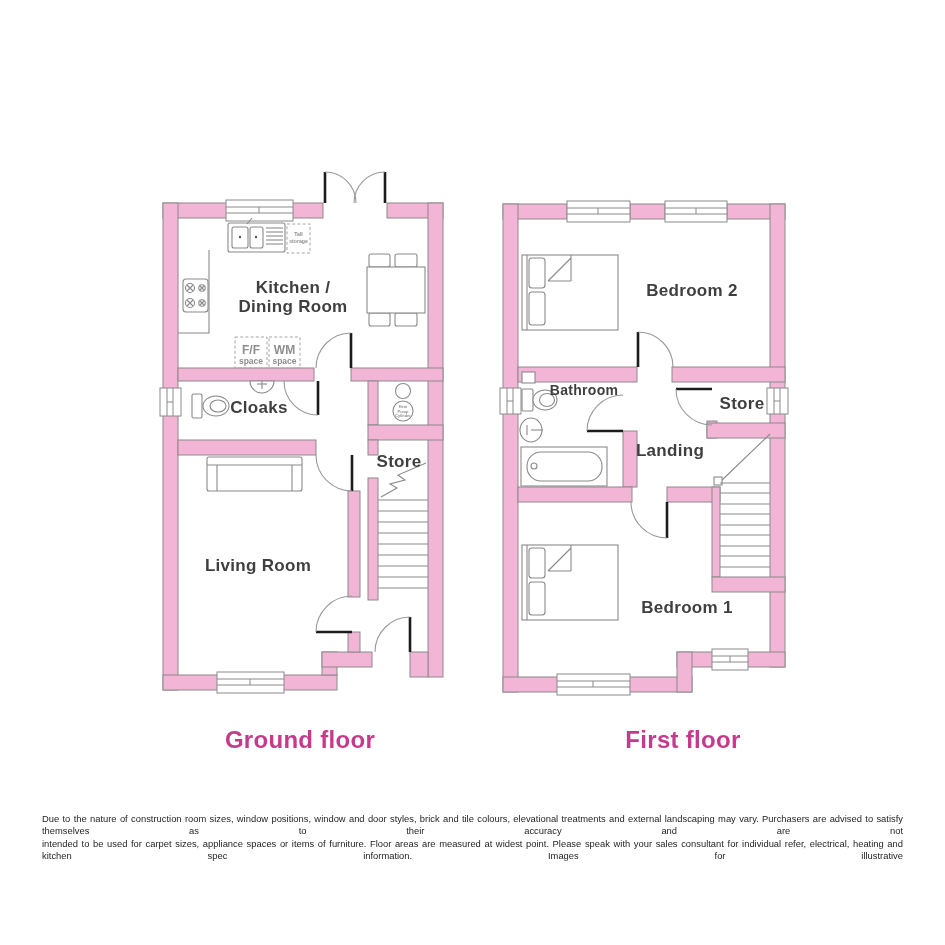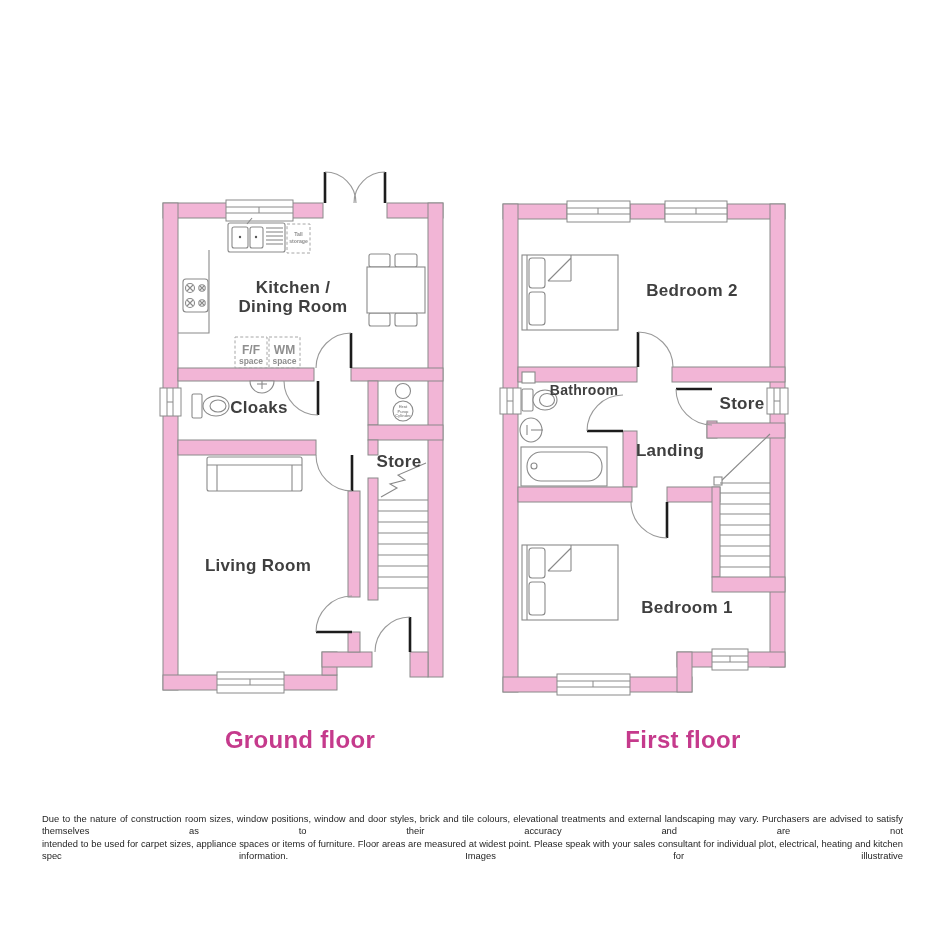--- a/index.html
+++ b/index.html
@@ -309,16 +309,16 @@
   </g>
 </svg>
 
   
   <div class="title" style="left:180px;top:726px;">Ground floor</div>
   <div class="title" style="left:563px;top:726px;">First floor</div>
 
   
   <div id="disclaimer">
     <div class="just">Due to the nature of construction room sizes, window positions, window and door styles, brick and tile colours, elevational treatments and external landscaping may vary. Purchasers are advised to satisfy themselves as to their accuracy and are not</div>
-    <div class="just">intended to be used for carpet sizes, appliance spaces or items of furniture. Floor areas are measured at widest point. Please speak with your sales consultant for individual plot, electrical, heating and kitchen spec information. Images for illustrative</div>
+    <div class="just">intended to be used for carpet sizes, appliance spaces or items of furniture. Floor areas are measured at widest point. Please speak with your sales consultant for individual refer, electrical, heating and kitchen spec information. Images for illustrative</div>
   </div>
 
 </div>
 
 </body></html>

